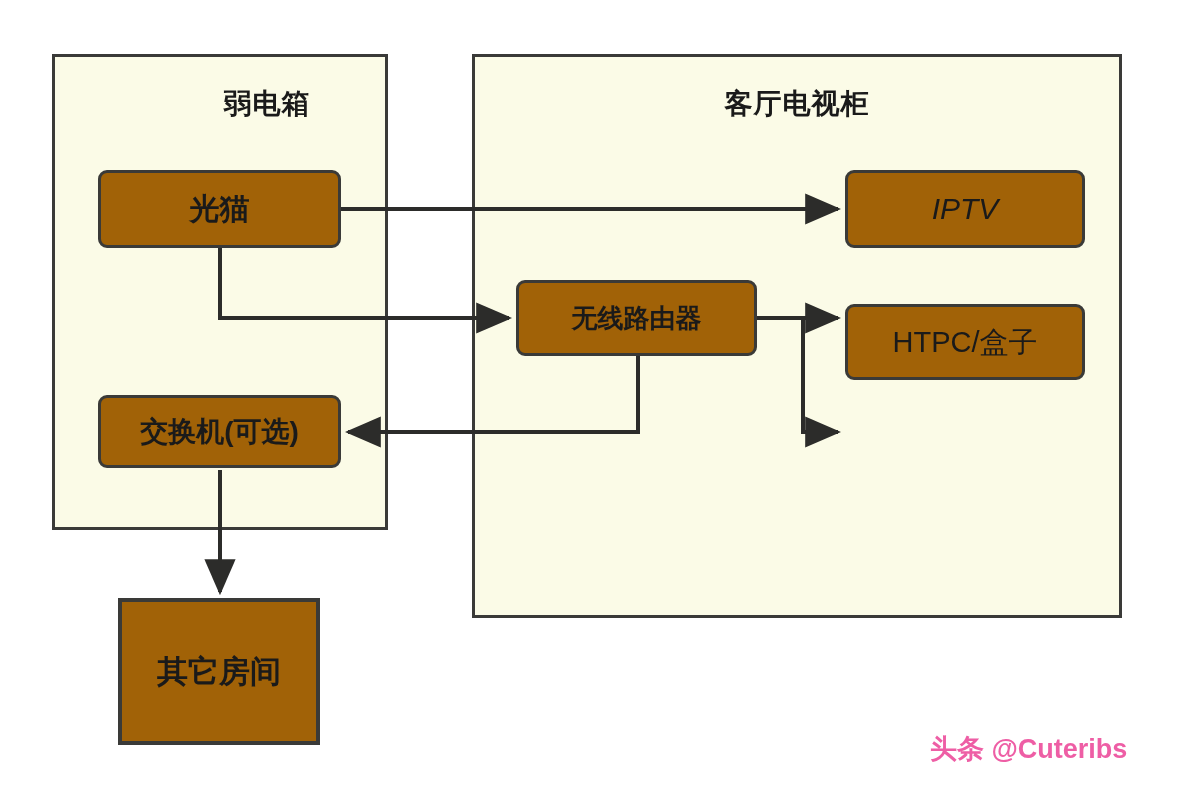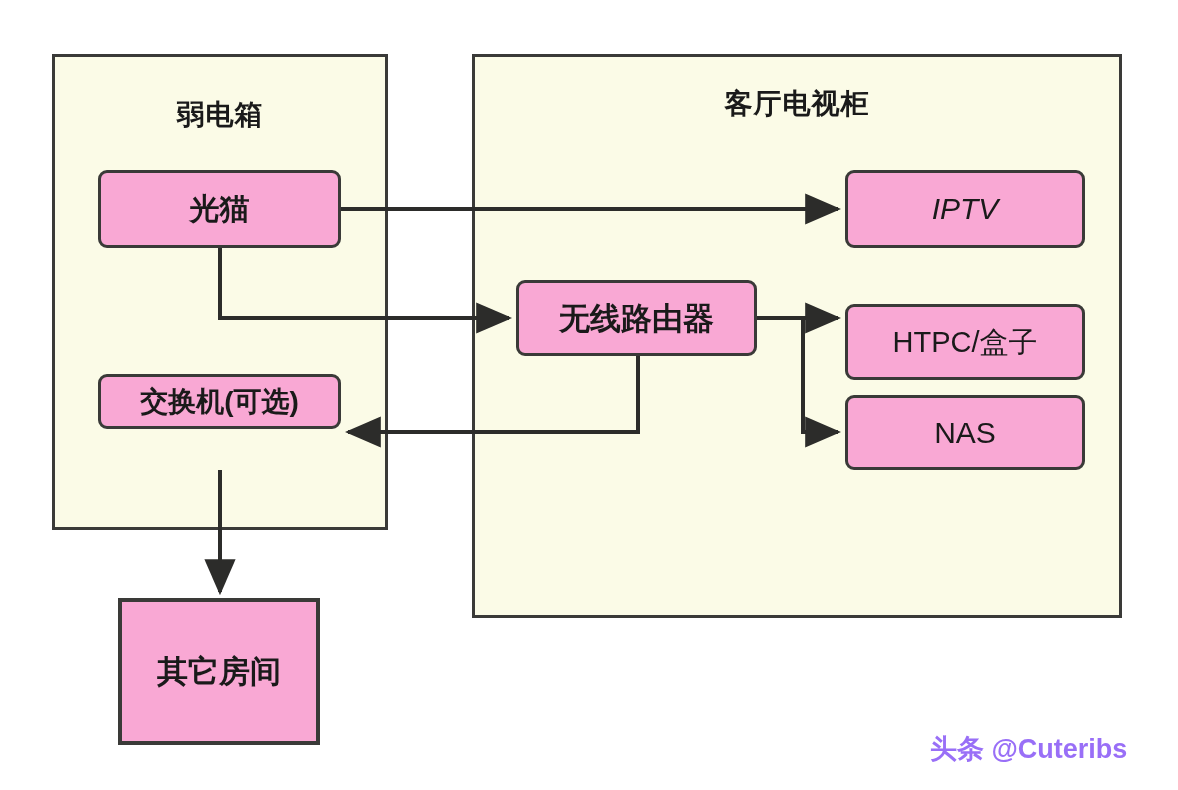--- a/index.html
+++ b/index.html
@@ -37,21 +37,21 @@
   .group-title {
     position: absolute;
     width: 100%;
     text-align: center;
     font-weight: bold;
     color: #1a1a1a;
     letter-spacing: 1px;
   }
   .node {
     position: absolute;
-    background: #f9a8d4;
+    background: #a16207;
     border: 3px solid #3a3a38;
     border-radius: 9px;
     box-sizing: border-box;
     display: flex;
     align-items: center;
     justify-content: center;
     color: #1a1a1a;
     z-index: 3;
   }
   .node.sharp {
@@ -61,33 +61,33 @@
   .node-label {
     font-weight: bold;
     line-height: 1;
     white-space: nowrap;
   }
   .node-label.latin {
     font-weight: normal;
   }
   .watermark {
     position: absolute;
-    color: #8b5cf6;
+    color: #ec4899;
     font-weight: bold;
     white-space: nowrap;
     opacity: 0.88;
   }
 </style>
 </head>
 <body>
 
 <div id="canvas">
 
   <div class="group-box" id="group-0" style="left: 52px; top: 54px; width: 336px; height: 476px;">
-    <div class="group-title" style="top: 39px; font-size: 28px;">弱电箱</div>
+    <div class="group-title" style="top: 28px; font-size: 28px; margin-left: 47px;">弱电箱</div>
   </div>
 
   <div class="group-box" id="group-1" style="left: 472px; top: 54px; width: 650px; height: 564px;">
     <div class="group-title" style="top: 28px; font-size: 28px;">客厅电视柜</div>
   </div>
 
   <svg class="edges" viewBox="0 0 1178 790" xmlns="http://www.w3.org/2000/svg">
     <defs>
       <marker id="arrowhead" markerWidth="9" markerHeight="9" refX="8.2" refY="4.5" orient="auto" markerUnits="strokeWidth">
         <path d="M0,0.6 L9,4.5 L0,8.4 z" fill="#2c2c2a"></path>
@@ -107,30 +107,27 @@
     <path d="M220,470 L220,592" fill="none" stroke="#2c2c2a" stroke-width="4" marker-end="url(#arrowhead)"></path>
   </svg>
 
   <div class="node" id="node-0" style="left: 98px; top: 170px; width: 243px; height: 78px;">
     <span class="node-label" style="font-size: 30px;">光猫</span>
   </div>
   <div class="node" id="node-1" style="left: 845px; top: 170px; width: 240px; height: 78px; font-style: italic;">
     <span class="node-label latin" style="font-size: 30px;">IPTV</span>
   </div>
   <div class="node" id="node-2" style="left: 516px; top: 280px; width: 241px; height: 76px;">
-    <span class="node-label" style="font-size: 31px;">无线路由器</span>
+    <span class="node-label" style="font-size: 26px;">无线路由器</span>
   </div>
   <div class="node" id="node-3" style="left: 845px; top: 280px; width: 240px; height: 76px; margin-top: 24px;">
     <span class="node-label latin" style="font-size: 29px;">HTPC/盒子</span>
   </div>
-  <div class="node" id="node-4" style="left: 98px; top: 374px; width: 243px; height: 55px; justify-content: center;">
+  <div class="node" id="node-4" style="left: 98px; top: 395px; width: 243px; height: 73px; justify-content: center;">
     <span class="node-label" style="font-size: 28px;">交换机(可选)</span>
-  </div>
-  <div class="node" id="node-5" style="left: 845px; top: 395px; width: 240px; height: 75px;">
-    <span class="node-label latin" style="font-size: 30px;">NAS</span>
   </div>
   <div class="node sharp" id="node-6" style="left: 118px; top: 598px; width: 202px; height: 147px;">
     <span class="node-label" style="font-size: 31px;">其它房间</span>
   </div>
 
   <div class="watermark" style="left: 930px; top: 731px; font-size: 27px;">头条 @Cuteribs</div>
 
 </div>
 
 </body></html>

